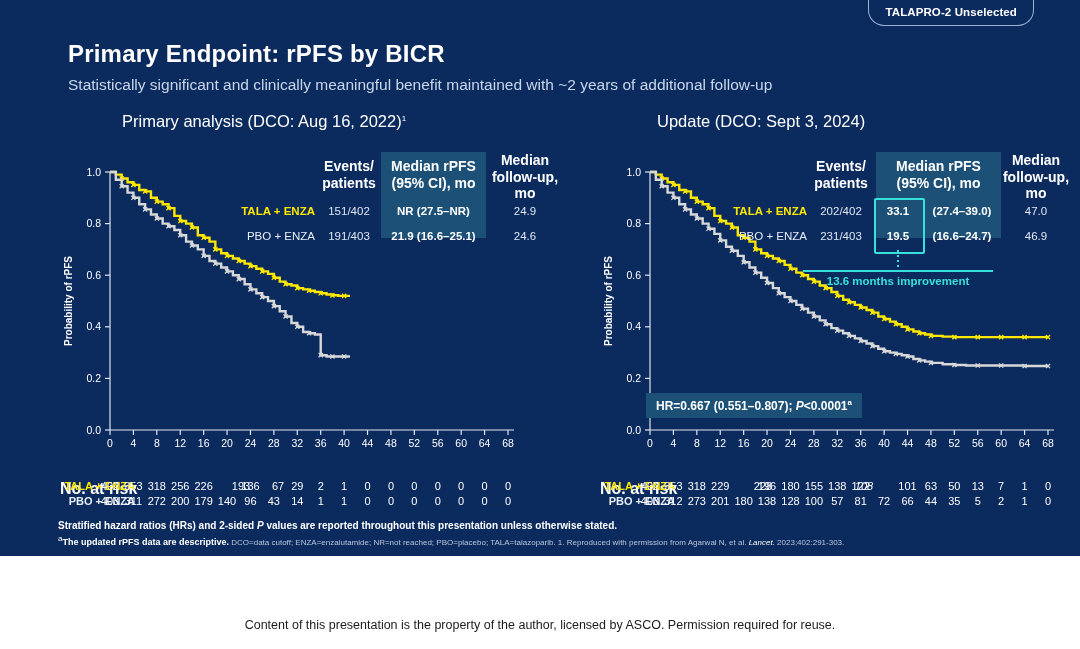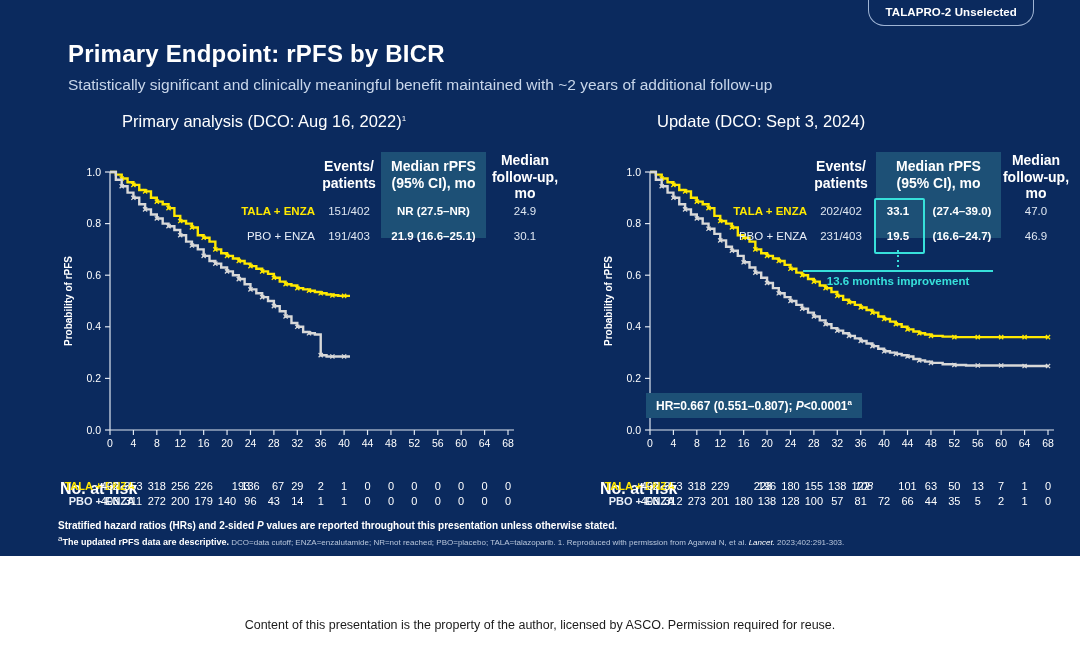--- a/index.html
+++ b/index.html
@@ -236,21 +236,21 @@
   </div>
 
   <div class="dt-arm arm-tala" style="left:200px;top:205px;width:115px;">TALA + ENZA</div>
   <div class="dt-val n" style="left:318px;top:205px;width:62px;">151/402</div>
   <div class="dt-val b" style="left:383px;top:205px;width:101px;">NR (27.5–NR)</div>
   <div class="dt-val n" style="left:489px;top:205px;width:72px;">24.9</div>
 
   <div class="dt-arm arm-pbo" style="left:200px;top:230px;width:115px;">PBO + ENZA</div>
   <div class="dt-val n" style="left:318px;top:230px;width:62px;">191/403</div>
   <div class="dt-val b" style="left:383px;top:230px;width:101px;">21.9 (16.6–25.1)</div>
-  <div class="dt-val n" style="left:489px;top:230px;width:72px;">30.1</div>
+  <div class="dt-val n" style="left:489px;top:230px;width:72px;">24.6</div>
 
 
   <div class="panel-title" style="left:657px;top:112px;">
     <span>Update (DCO: Sept 3, 2024)</span>
   </div>
 
   <div class="chart" id="chart-right" style="left:598px;top:150px;width:470px;height:300px;">
     <svg id="svg-right" width="470" height="300">
         <line x1="52" y1="22" x2="52" y2="280" stroke="#dfe6f0" stroke-width="1.2"></line>
         <line x1="52" y1="280" x2="456" y2="280" stroke="#dfe6f0" stroke-width="1.2"></line>

